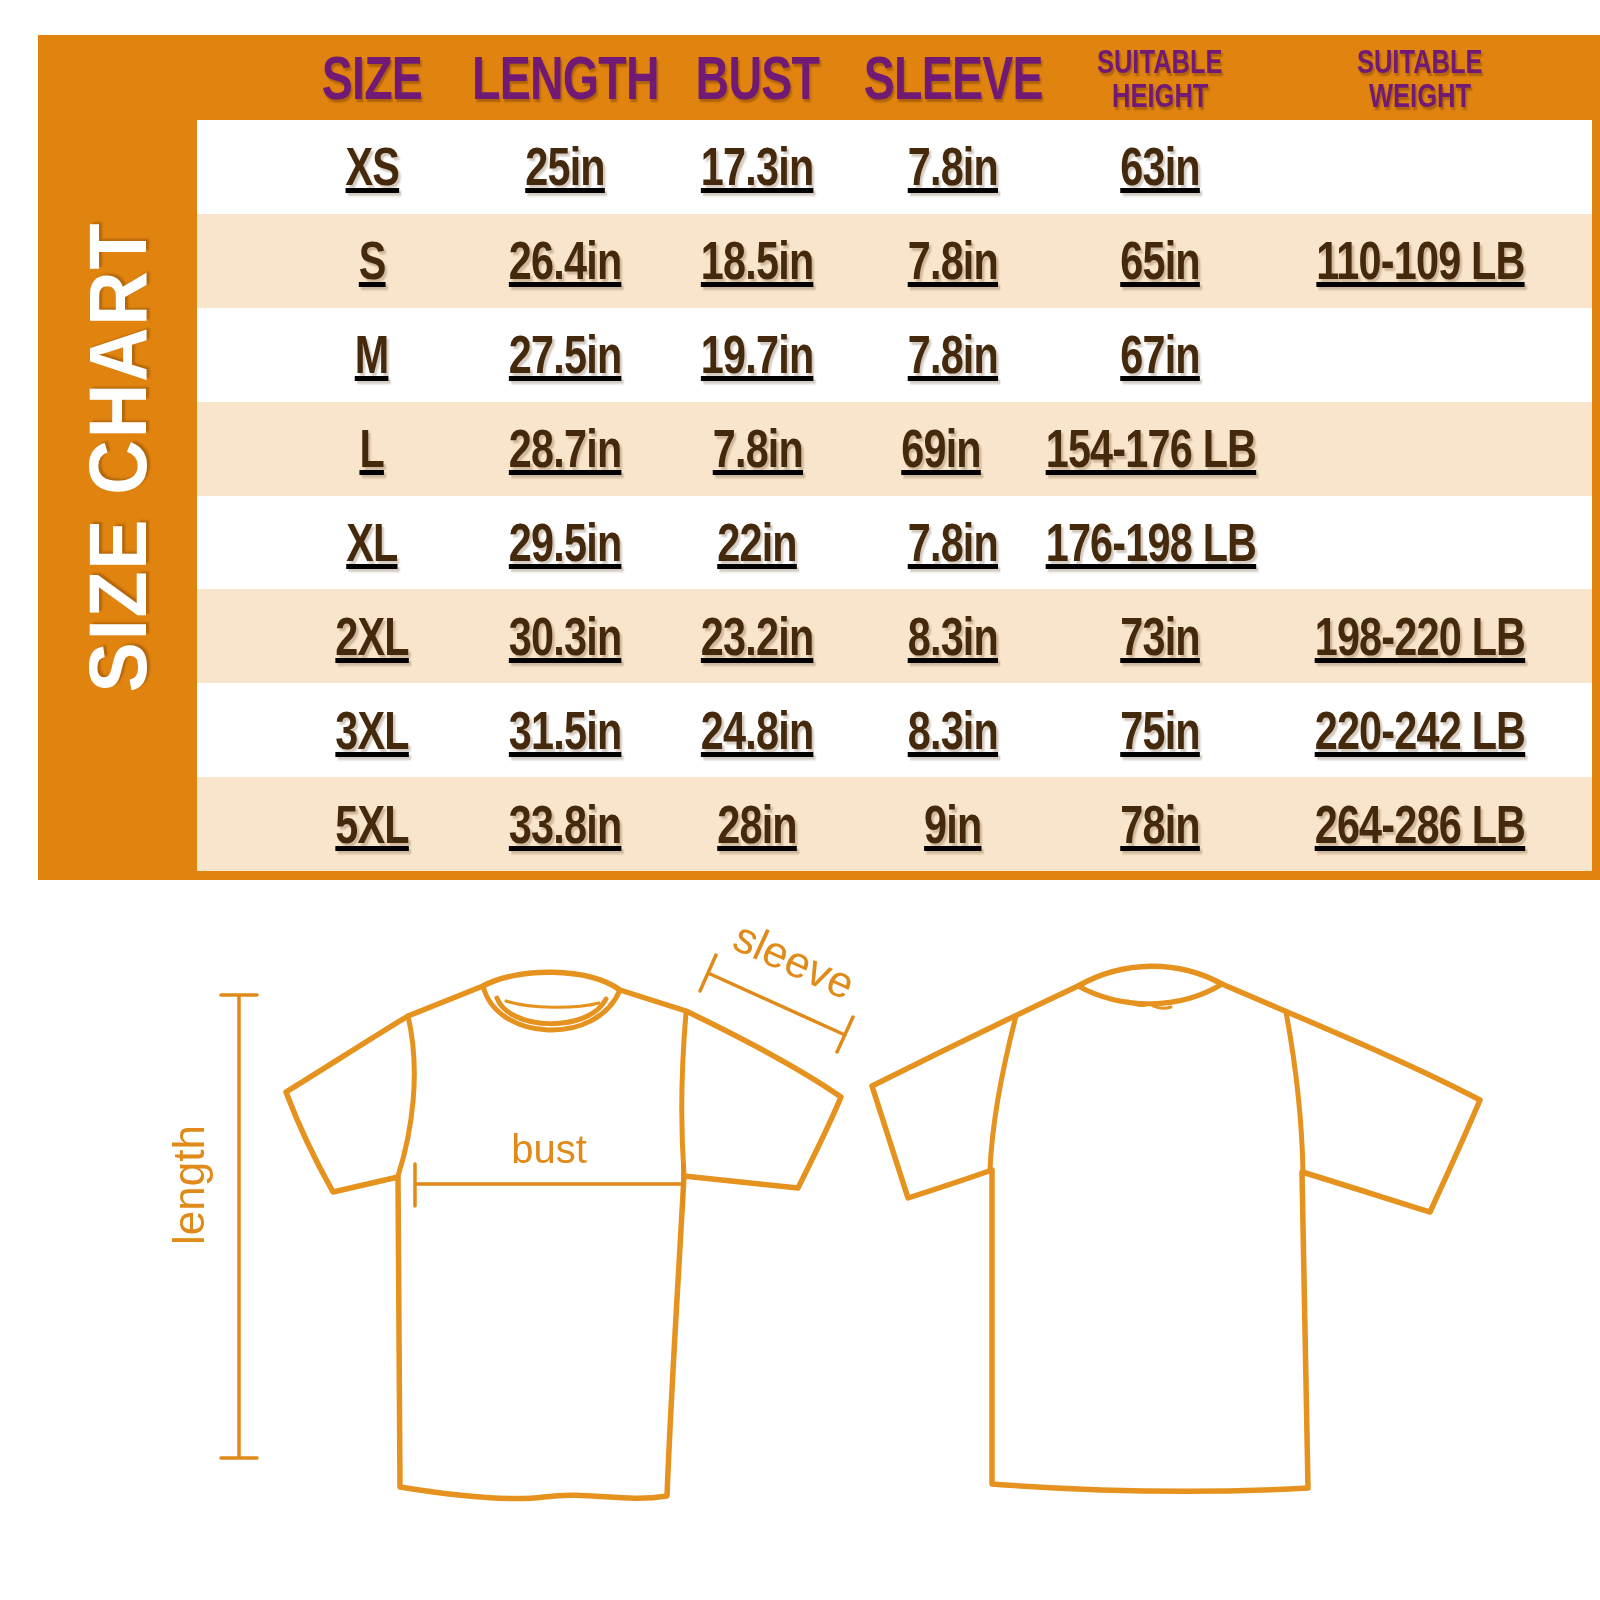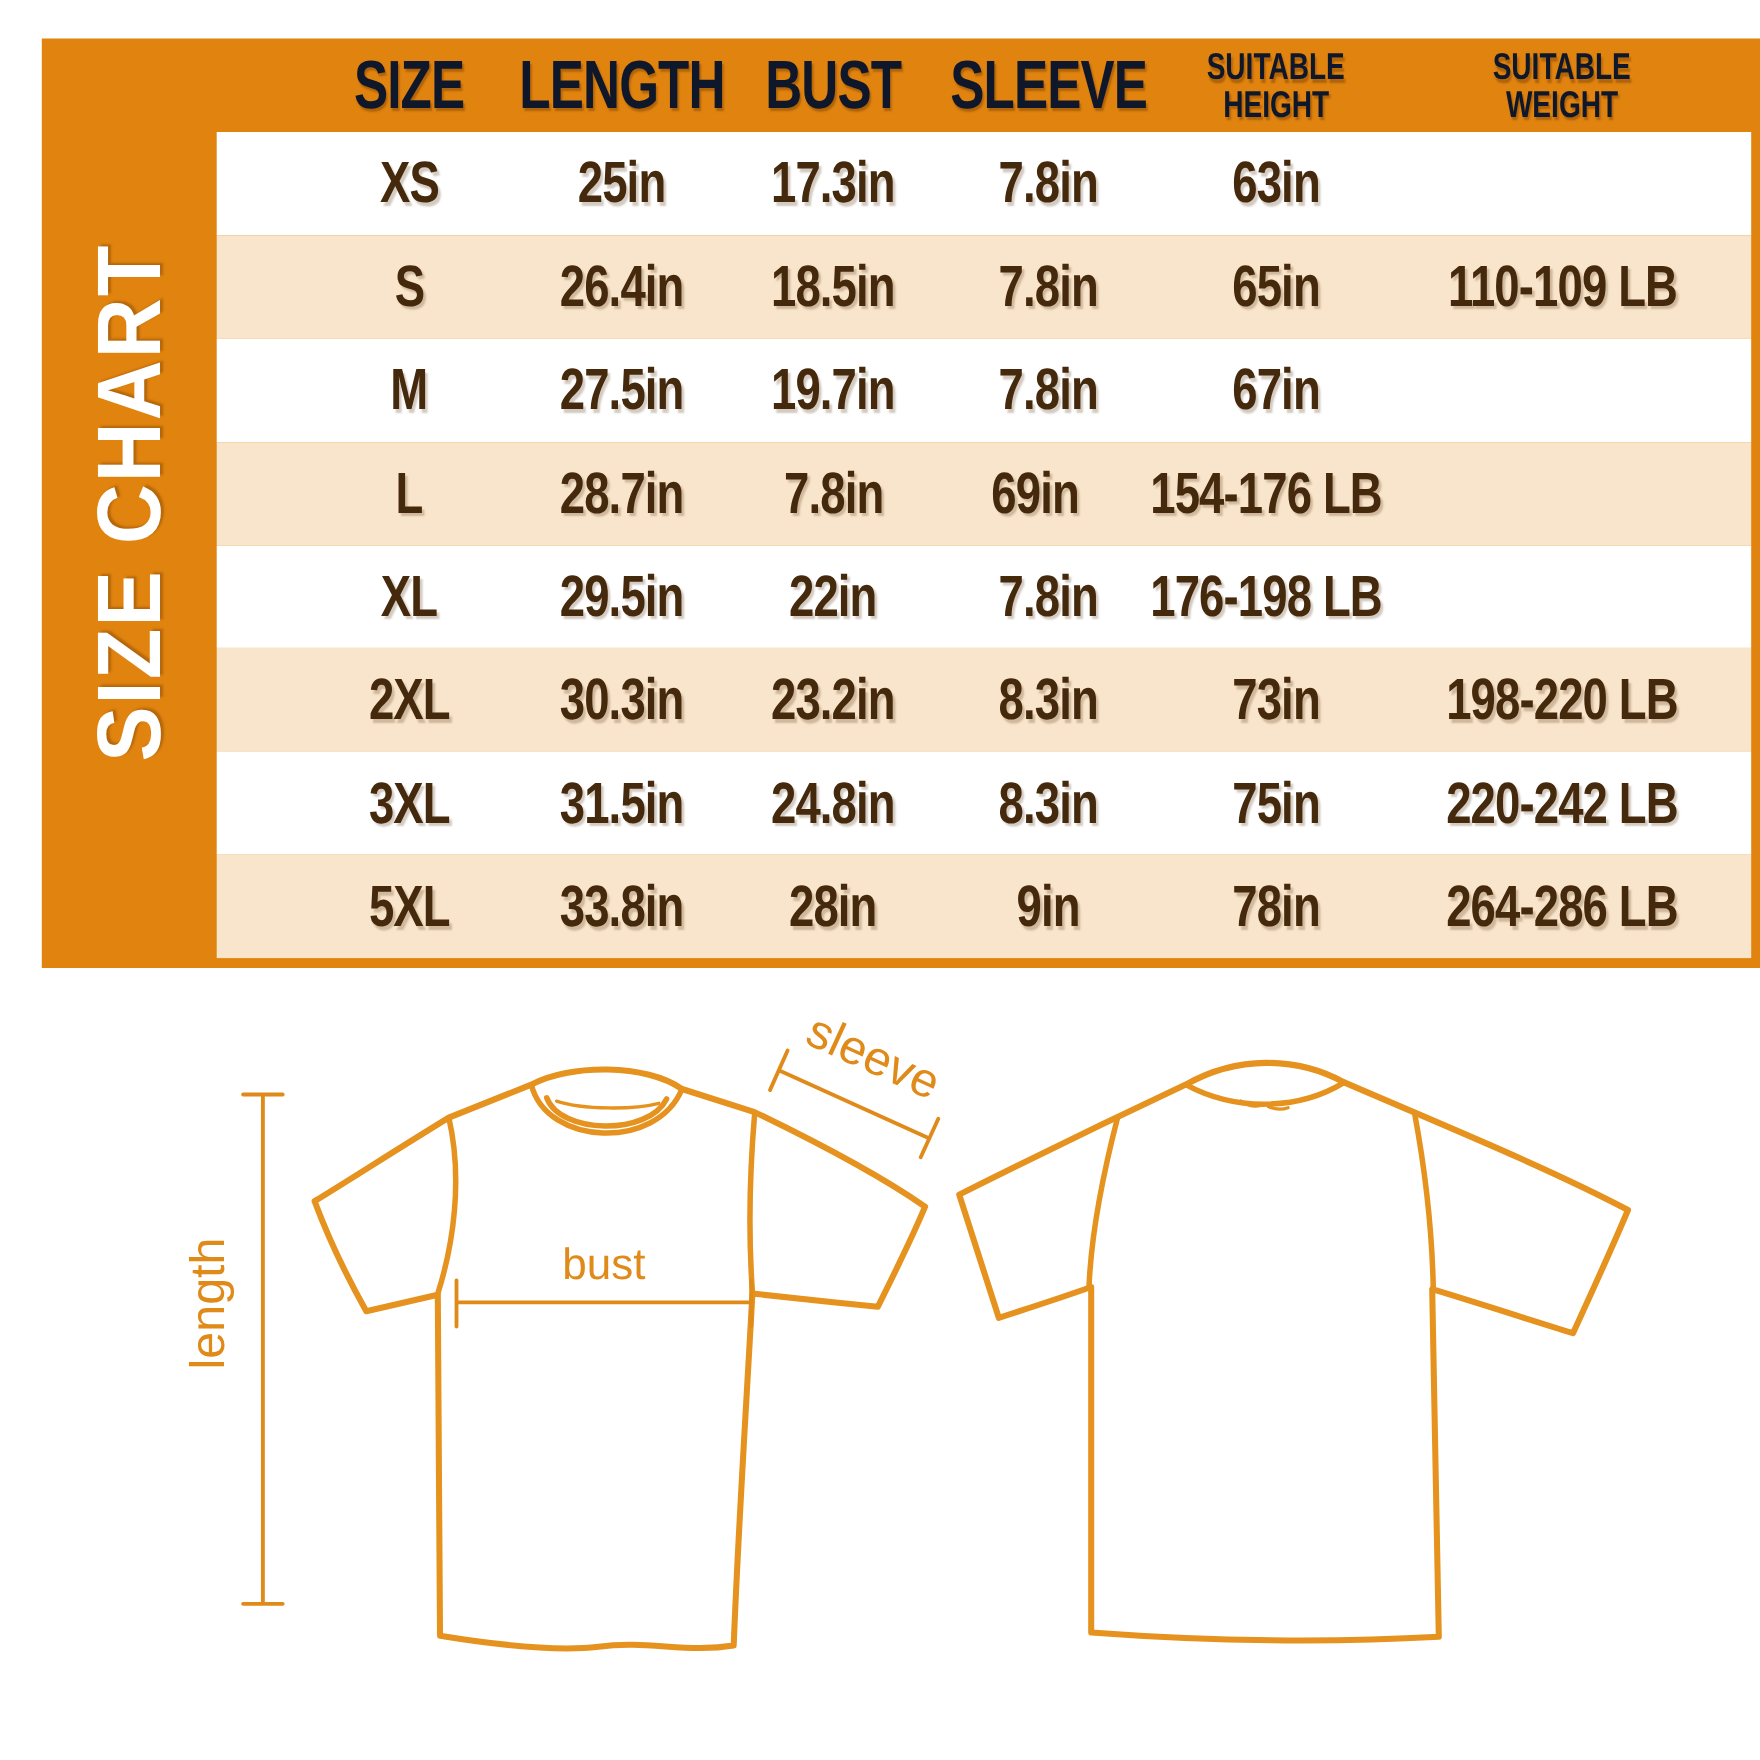--- a/index.html
+++ b/index.html
@@ -28,39 +28,40 @@
     display:inline-block;transform:scaleX(0.92);
     font-size:82px;font-weight:bold;color:#fff;letter-spacing:2px;
     text-shadow:2px 3px 2px rgba(101,51,0,0.35);white-space:nowrap;
   }
   .header-row{
     position:absolute;left:159px;top:0;width:1395px;height:85px;
     display:grid;grid-template-columns:271px 194px 191px 200px 237px 302px;
   }
   .hcell{
     display:flex;flex-direction:column;align-items:center;justify-content:center;
-    color:#0f172a;line-height:1.0;
+    color:#701a75;line-height:1.0;
   }
   .hcell .t{
     display:inline-block;transform:scaleX(0.75);white-space:nowrap;
     font-weight:bold;font-size:62px;letter-spacing:-1px;
     text-shadow:2px 3px 2px rgba(101,51,0,0.40);
   }
   .hcell.small .t{font-size:34px;letter-spacing:0;}
   .hcell .t:empty{display:none;}
   .c0{padding-left:79px;}
   .c4{padding-right:23px;}
   .c5{padding-right:42px;}
   .rows{
     position:absolute;left:159px;top:85px;width:1395px;height:751px;
     display:flex;flex-direction:column;
   }
   .row{
     flex:1;display:grid;grid-template-columns:271px 194px 191px 200px 237px 302px;
     background:var(--white);
+    text-decoration:underline;
   }
   .row:nth-child(even){background:var(--beige);}
   .cell{display:flex;align-items:center;justify-content:center;}
   .cell .t{
     display:inline-block;transform:scaleX(0.78);white-space:nowrap;
     font-weight:bold;font-size:53px;color:var(--brown);letter-spacing:-1px;
     text-shadow:3px 3px 2px rgba(110,80,50,0.30);
   }
   
   .diagram{position:absolute;left:0;top:900px;}

